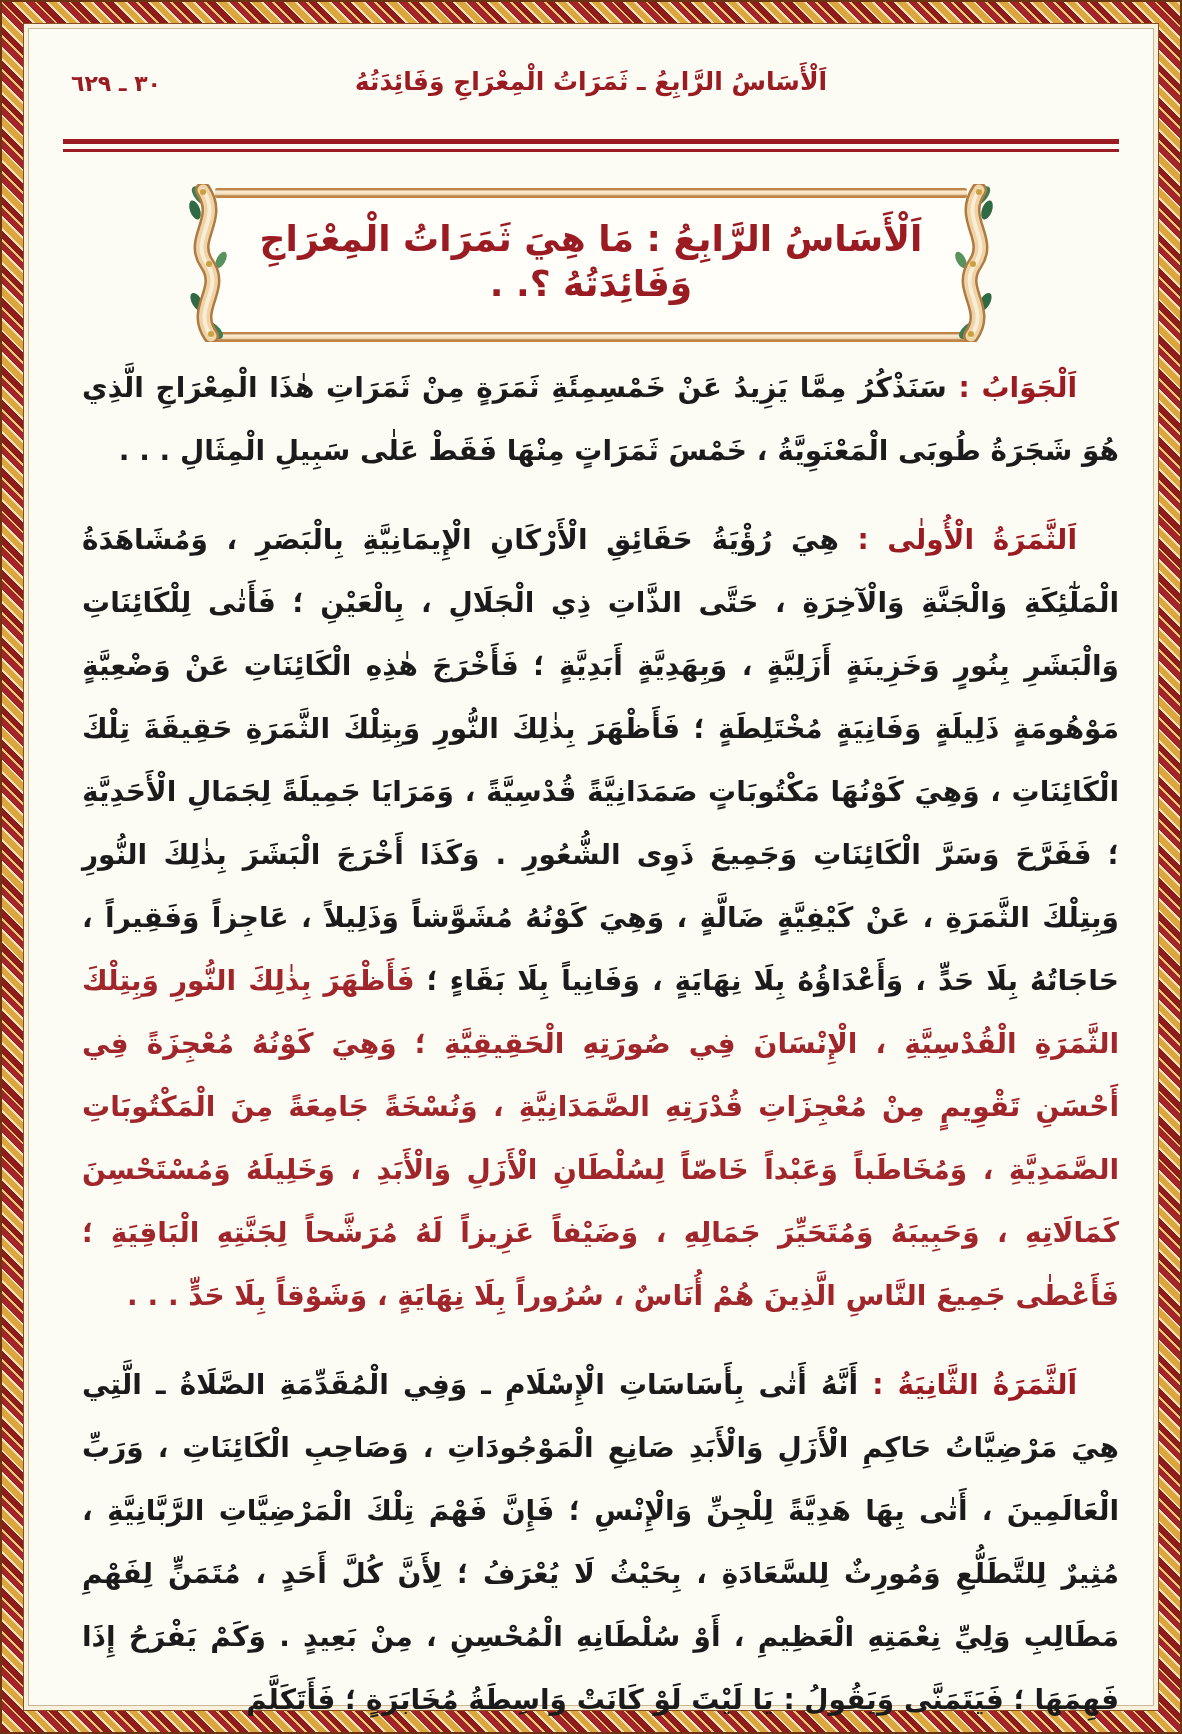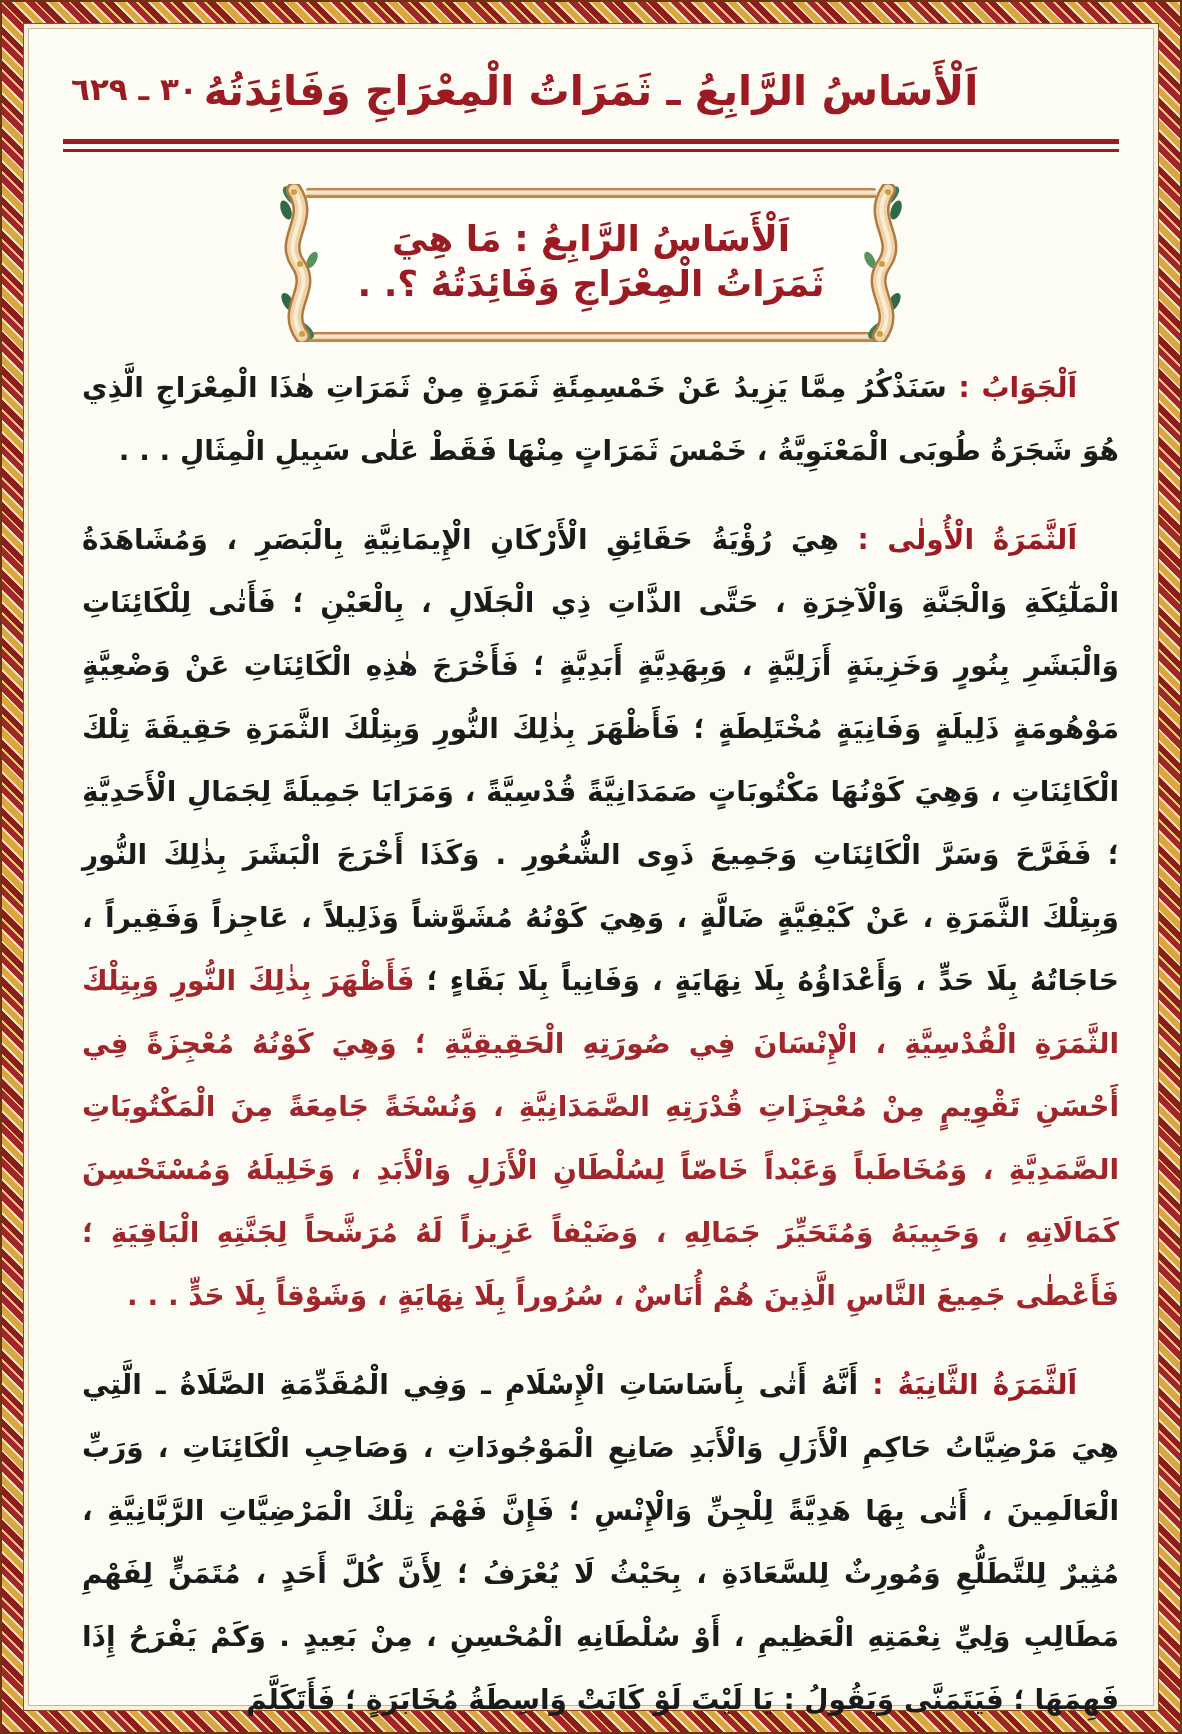--- a/index.html
+++ b/index.html
@@ -37,39 +37,39 @@
     padding: 28px 34px 16px 34px;
     position: relative;
     direction: rtl;
   }
   
   .header { position: relative; height: 66px; margin-top: 10px; }
   .header-title {
     position: absolute; right: 50%; transform: translateX(50%);
     top: 0;
     color: #9b1b23;
-    font-size: 41px; font-weight: bold;
+    font-size: 25px; font-weight: bold;
     white-space: nowrap;
   }
   .page-num {
     position: absolute; left: 8px; top: 4px;
     color: #9b1b23;
-    font-size: 31px; font-weight: bold;
+    font-size: 22px; font-weight: bold;
     direction: rtl;
   }
   .divider {
     height: 13px; width: 100%;
     border-top: 5px solid #9b1b23;
     border-bottom: 3px solid #9b1b23;
     margin-top: 6px;
   }
   
   .banner {
     position: relative;
-    width: 578px;
+    width: 760px;
     margin: 36px auto 14px auto;
     padding: 28px 30px 36px 30px;
     background: #fffef9;
   }
   .banner-bar {
     position: absolute; left: 4px; right: 4px; height: 10px;
     background: linear-gradient(#c08448 0%, #c08448 18%, #f8ecd4 30%, #f3e0bd 62%, #c08448 78%, #c08448 100%);
     border-radius: 2px;
   }
   .banner-bar.top { top: 0; }

